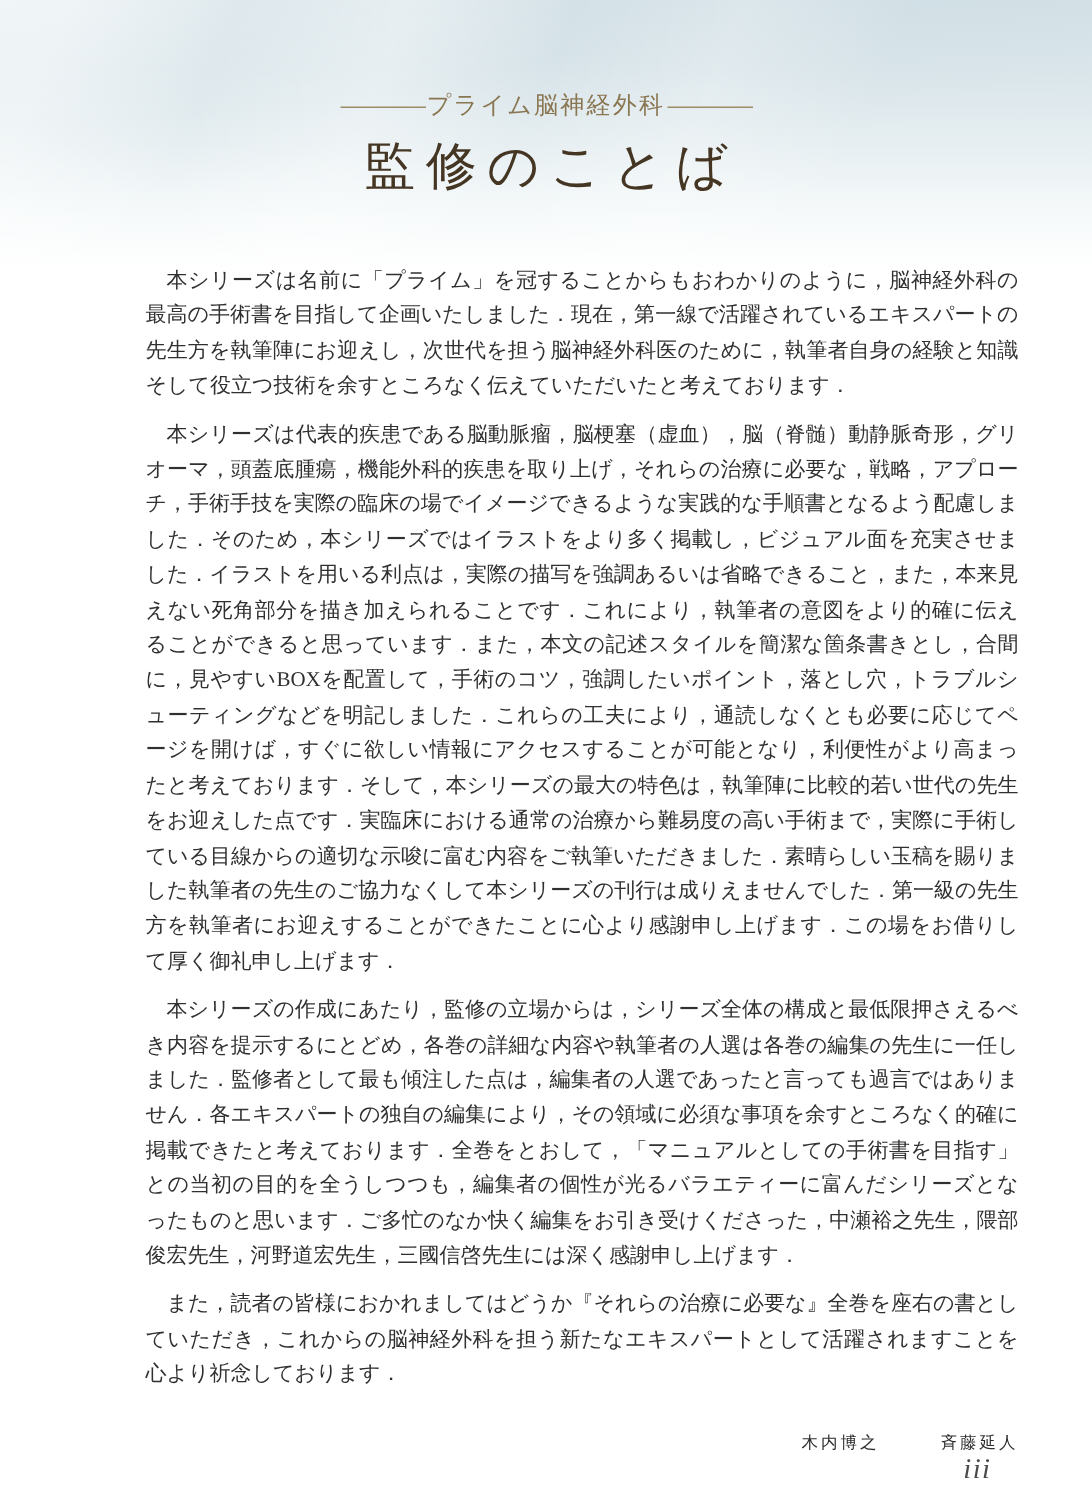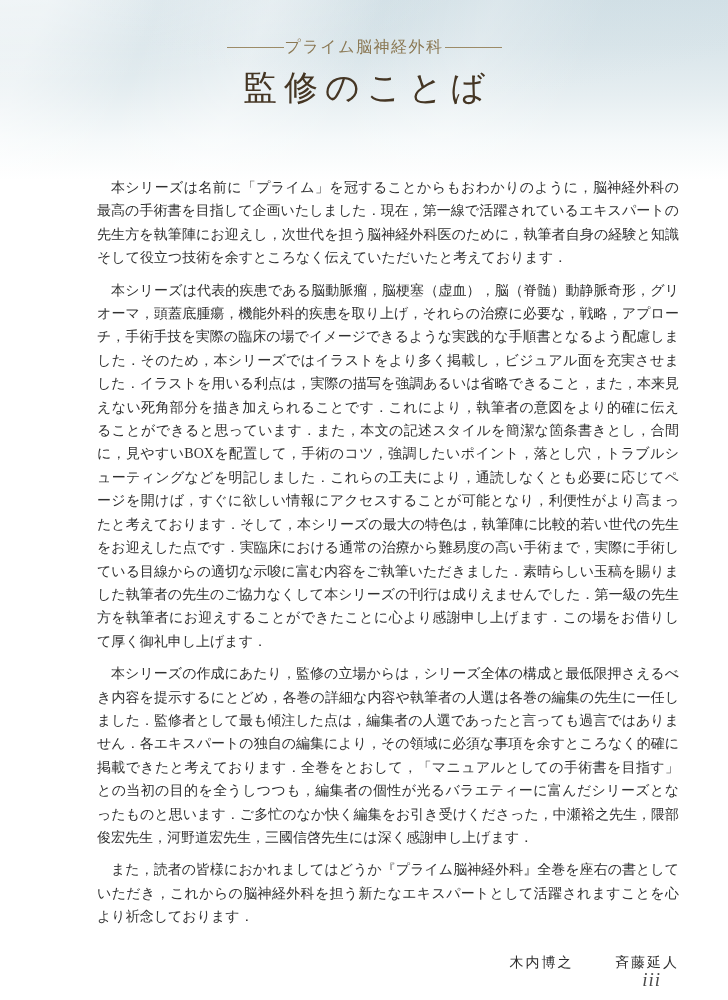--- a/index.html
+++ b/index.html
@@ -37,21 +37,21 @@
     width: 100%;
     height: 185px;
     background:
       radial-gradient(130% 120% at -5% -20%, rgba(255,255,255,0.55) 0%, rgba(255,255,255,0.0) 55%),
       linear-gradient(112deg, rgba(255,255,255,0.45) 6%, rgba(255,255,255,0) 20%, rgba(255,255,255,0.35) 34%, rgba(255,255,255,0) 48%, rgba(255,255,255,0.25) 62%, rgba(255,255,255,0) 76%),
       radial-gradient(90% 160% at 62% -60%, rgba(195,212,220,0.35) 0%, rgba(195,212,220,0) 70%);
     pointer-events: none;
   }
   .header {
     position: relative;
-    padding-top: 39px;
+    padding-top: 63px;
     text-align: center;
   }
   .series-row {
     display: flex;
     align-items: center;
     justify-content: center;
     color: #8a7752;
     font-size: 16px;
     letter-spacing: 1.5px;
     line-height: 1;
@@ -83,21 +83,21 @@
     text-justify: inter-ideograph;
     margin-left: 24px;
   }
   .content p {
     margin: 0 0 9px 0;
     text-indent: 1em;
   }
   .signature-row {
     margin-top: 22px;
     text-align: right;
-    font-size: 14px;
+    font-size: 11px;
     color: #2e2e2e;
     letter-spacing: 2px;
   }
   .signature-row .sig + .sig {
     margin-left: 36px;
   }
   .page-number {
     position: absolute;
     bottom: 9px;
     right: 67px;
@@ -121,21 +121,21 @@
       <span>プライム脳神経外科</span>
       <span class="series-rule"></span>
     </div>
     <h1 class="page-title">監修のことば</h1>
   </div>
 
   <div class="content">
     <p>本シリーズは名前に「プライム」を冠することからもおわかりのように，脳神経外科の最高の手術書を目指して企画いたしました．現在，第一線で活躍されているエキスパートの先生方を執筆陣にお迎えし，次世代を担う脳神経外科医のために，執筆者自身の経験と知識そして役立つ技術を余すところなく伝えていただいたと考えております．</p>
     <p>本シリーズは代表的疾患である脳動脈瘤，脳梗塞（虚血），脳（脊髄）動静脈奇形，グリオーマ，頭蓋底腫瘍，機能外科的疾患を取り上げ，それらの治療に必要な，戦略，アプローチ，手術手技を実際の臨床の場でイメージできるような実践的な手順書となるよう配慮しました．そのため，本シリーズではイラストをより多く掲載し，ビジュアル面を充実させました．イラストを用いる利点は，実際の描写を強調あるいは省略できること，また，本来見えない死角部分を描き加えられることです．これにより，執筆者の意図をより的確に伝えることができると思っています．また，本文の記述スタイルを簡潔な箇条書きとし，合間に，見やすいBOXを配置して，手術のコツ，強調したいポイント，落とし穴，トラブルシューティングなどを明記しました．これらの工夫により，通読しなくとも必要に応じてページを開けば，すぐに欲しい情報にアクセスすることが可能となり，利便性がより高まったと考えております．そして，本シリーズの最大の特色は，執筆陣に比較的若い世代の先生をお迎えした点です．実臨床における通常の治療から難易度の高い手術まで，実際に手術している目線からの適切な示唆に富む内容をご執筆いただきました．素晴らしい玉稿を賜りました執筆者の先生のご協力なくして本シリーズの刊行は成りえませんでした．第一級の先生方を執筆者にお迎えすることができたことに心より感謝申し上げます．この場をお借りして厚く御礼申し上げます．</p>
     <p>本シリーズの作成にあたり，監修の立場からは，シリーズ全体の構成と最低限押さえるべき内容を提示するにとどめ，各巻の詳細な内容や執筆者の人選は各巻の編集の先生に一任しました．監修者として最も傾注した点は，編集者の人選であったと言っても過言ではありません．各エキスパートの独自の編集により，その領域に必須な事項を余すところなく的確に掲載できたと考えております．全巻をとおして，「マニュアルとしての手術書を目指す」との当初の目的を全うしつつも，編集者の個性が光るバラエティーに富んだシリーズとなったものと思います．ご多忙のなか快く編集をお引き受けくださった，中瀬裕之先生，隈部俊宏先生，河野道宏先生，三國信啓先生には深く感謝申し上げます．</p>
-    <p>また，読者の皆様におかれましてはどうか『プライム脳神経外科』全巻を座右の書としていただき，これからの脳神経外科を担う新たなエキスパートとして活躍されますことを心より祈念しております．</p>
+    <p>また，読者の皆様におかれましてはどうか『それらの治療に必要な』全巻を座右の書としていただき，これからの脳神経外科を担う新たなエキスパートとして活躍されますことを心より祈念しております．</p>
 
     <div class="signature-row">
       <span class="sig">木内博之</span>
       <span class="sig">斉藤延人</span>
     </div>
   </div>
 
   <div class="page-number">iii</div>
 
 </div>

